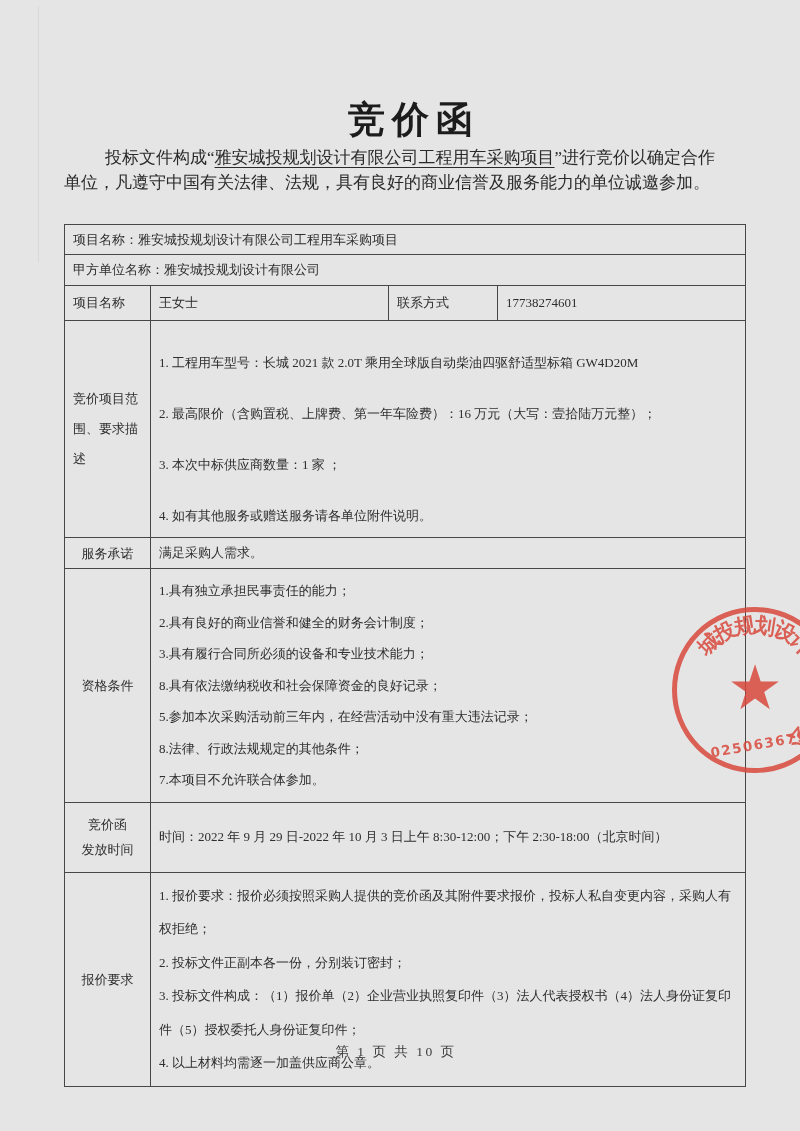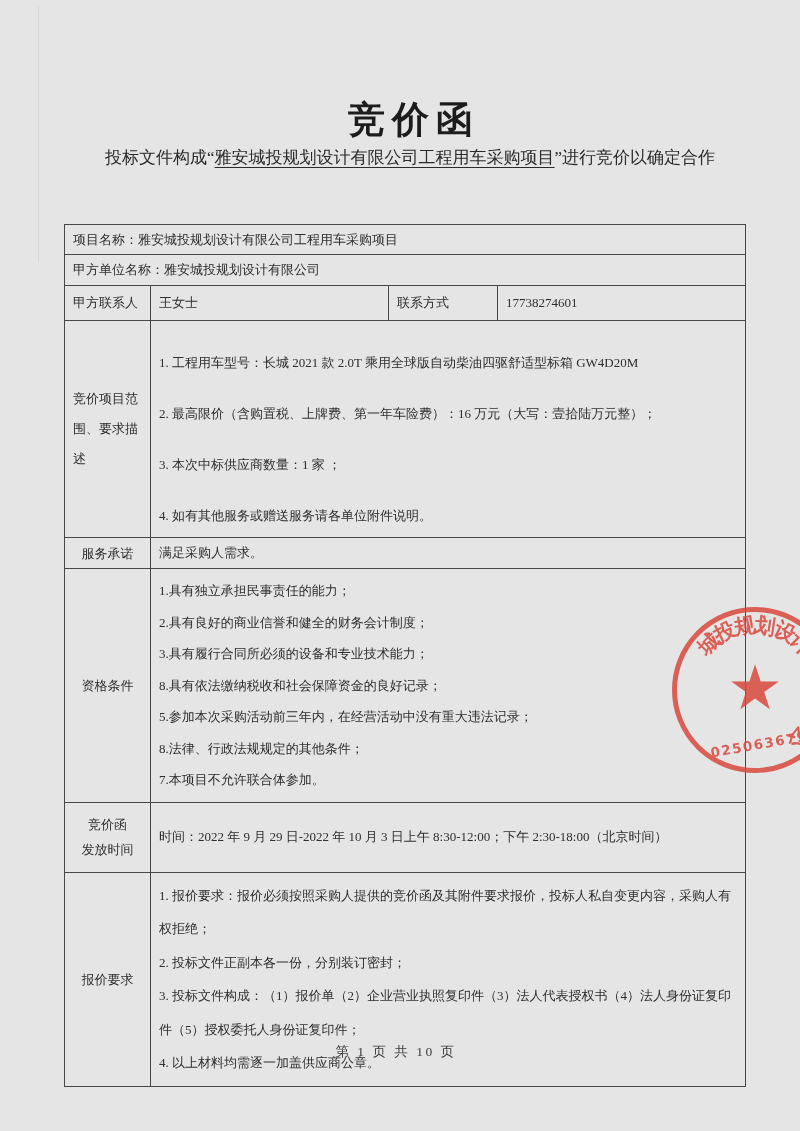--- a/index.html
+++ b/index.html
@@ -98,38 +98,39 @@
 <body>
 
 <div class="page">
 
   <div class="scan-line"></div>
 
   <h1 class="doc-title">竞价函</h1>
 
   <div class="intro">
     <div class="iline iline1"><span>投标文件构成“</span><span class="uline">雅安城投规划设计有限公司工程用车采购项目</span><span>”进行竞价以确定合作</span></div>
+    <div class="iline">单位，凡遵守中国有关法律、法规，具有良好的商业信誉及服务能力的单位诚邀参加。</div>
   </div>
 
   <table class="bid-table">
     <colgroup>
       <col style="width:86px">
         <col style="width:238px">
         <col style="width:109px">
         <col style="width:248px">
     </colgroup>
     <tbody>
       <tr class="r1">
         <td colspan="4">项目名称：雅安城投规划设计有限公司工程用车采购项目</td>
       </tr>
       <tr class="r2">
         <td colspan="4">甲方单位名称：雅安城投规划设计有限公司</td>
       </tr>
       <tr class="r3">
-        <td class="lbl-left">甲方联系人</td>
+        <td class="lbl-left">项目名称</td>
         <td>王女士</td>
         <td>联系方式</td>
         <td>17738274601</td>
       </tr>
       <tr class="r4">
         <td class="lbl-left">竞价项目范围、要求描述</td>
         <td colspan="3" class="content-cell">
           <div class="items">
             <div class="item">1. 工程用车型号：长城 2021 款 2.0T 乘用全球版自动柴油四驱舒适型标箱 GW4D20M</div>
             <div class="item">2. 最高限价（含购置税、上牌费、第一年车险费）：16 万元（大写：壹拾陆万元整）；</div>

